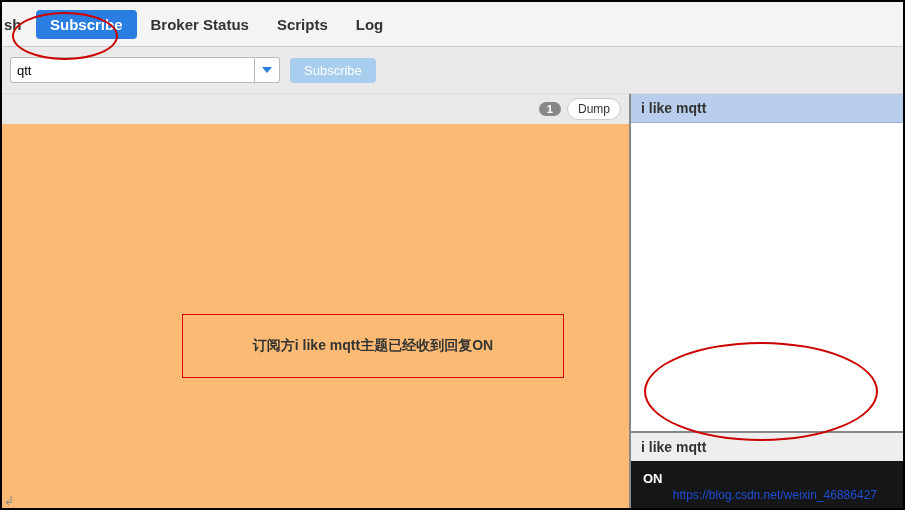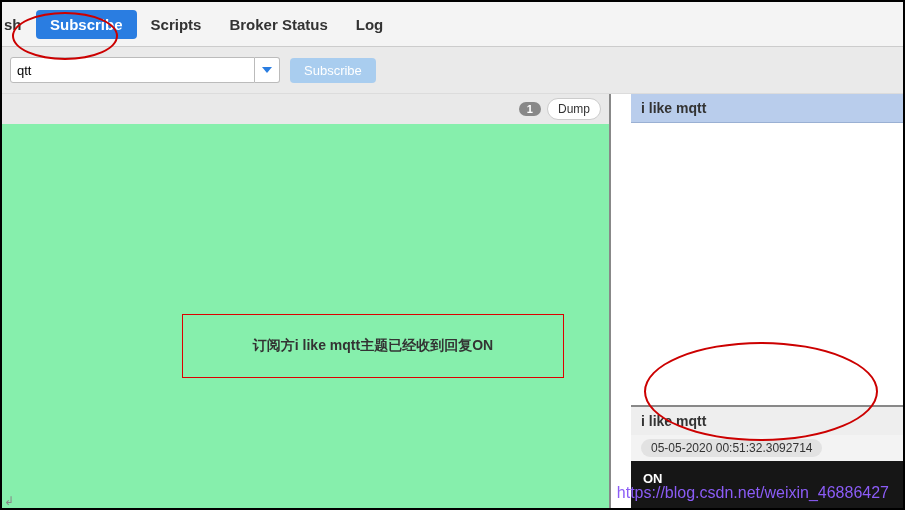--- a/index.html
+++ b/index.html
@@ -14,48 +14,48 @@
 .combo .caret{width:24px;border:1px solid #bbb;border-left:none;border-radius:0 3px 3px 0;display:flex;align-items:center;justify-content:center;background:#fff;cursor:pointer;}
 .combo .caret svg{width:10px;height:10px;fill:#2a7de1;}
 .btn{padding:5px 14px;border-radius:4px;border:none;font-size:13px;cursor:pointer;}
 .btn-primary{background:#a9cdef;color:#fff;}
 .main{display:flex;height:calc(100% - 44px - 47px);}
 .left{flex:1;display:flex;flex-direction:column;border-right:2px solid #888;position:relative;}
 .toolbar{display:flex;justify-content:flex-end;align-items:center;gap:6px;padding:4px 8px;background:#e9e9e9;}
 .badge-count{background:#888;color:#fff;border-radius:10px;padding:1px 8px;font-size:11px;font-weight:bold;}
 .pill{background:#fff;border:1px solid #ccc;border-radius:12px;padding:3px 10px;font-size:12px;cursor:pointer;}
 .pill-primary{background:#2a7de1;color:#fff;border-color:#2a7de1;}
-.canvas{flex:1;position:relative;background:#86efac;}
+.canvas{flex:1;position:relative;background:#fdba74;}
 .annotation-box{position:absolute;left:180px;top:190px;width:380px;height:62px;border:1.5px solid #d00;display:flex;align-items:center;justify-content:center;font-size:14px;font-weight:bold;}
-.right{width:272px;display:flex;flex-direction:column;background:#fff;padding-left:20px;}
+.right{width:272px;display:flex;flex-direction:column;background:#fff;}
 .topic-row{background:#b9cdec;padding:6px 10px;font-size:14px;font-weight:bold;border-bottom:1px solid #9ab0d3;}
 .right-gap{flex:1;}
 .msg-block{border-top:2px solid #888;}
 .msg-topic{background:#eee;padding:6px 10px;font-size:14px;font-weight:bold;}
 .msg-ts{background:#f3f3f3;padding:4px 10px;}
 .msg-ts span{display:inline-block;background:#e2e2e2;border-radius:10px;padding:2px 10px;font-size:12px;color:#333;}
 .msg-body{background:#161616;color:#fff;padding:10px 12px;font-size:13px;font-weight:bold;min-height:28px;}
 .red-ellipse{position:absolute;border:2px solid #c00;border-radius:50%;pointer-events:none;}
 .ell1{left:10px;top:10px;width:102px;height:44px;}
 .ell2{left:642px;top:340px;width:230px;height:95px;}
-.watermark{position:absolute;right:14px;bottom:6px;font-size:16px;color:#8b5cf6;pointer-events:none;}
+.watermark{position:absolute;right:26px;bottom:6px;font-size:12px;color:#1d4ed8;pointer-events:none;}
 .return-char{position:absolute;left:4px;top:494px;font-size:12px;color:#888;}
 .outer{position:relative;width:728px;}
 </style>
 </head>
 <body>
 
 <div class="outer">
 <div class="app">
 
   <div class="topbar">
     <div class="tab partial">sh</div>
     <div class="tab active">Subscribe</div>
+    <div class="tab">Broker Status</div>
     <div class="tab">Scripts</div>
-    <div class="tab">Broker Status</div>
     <div class="tab">Log</div>
   </div>
 
   <div class="subbar">
     <div class="combo">
       <input type="text" value="qtt" style="">
       <div class="caret">
         <svg viewBox="0 0 10 10">
               <path d="M0 2 L5 8 L10 2 Z"></path>
             </svg>
@@ -74,23 +74,20 @@
       <div class="canvas">
         <div class="annotation-box">订阅方i like mqtt主题已经收到回复ON</div>
       </div>
     </div>
 
     <div class="right">
       <div class="topic-row">i like mqtt</div>
       <div class="right-gap"></div>
       <div class="msg-block">
         <div class="msg-topic">i like mqtt</div>
-        <div class="msg-ts">
-          <span>05-05-2020  00:51:32.3092714</span>
-        </div>
         <div class="msg-body">ON</div>
       </div>
     </div>
 
   </div>
 
   <div class="red-ellipse ell1"></div>
   <div class="red-ellipse ell2"></div>
 
   <div class="watermark">https://blog.csdn.net/weixin_46886427</div>

